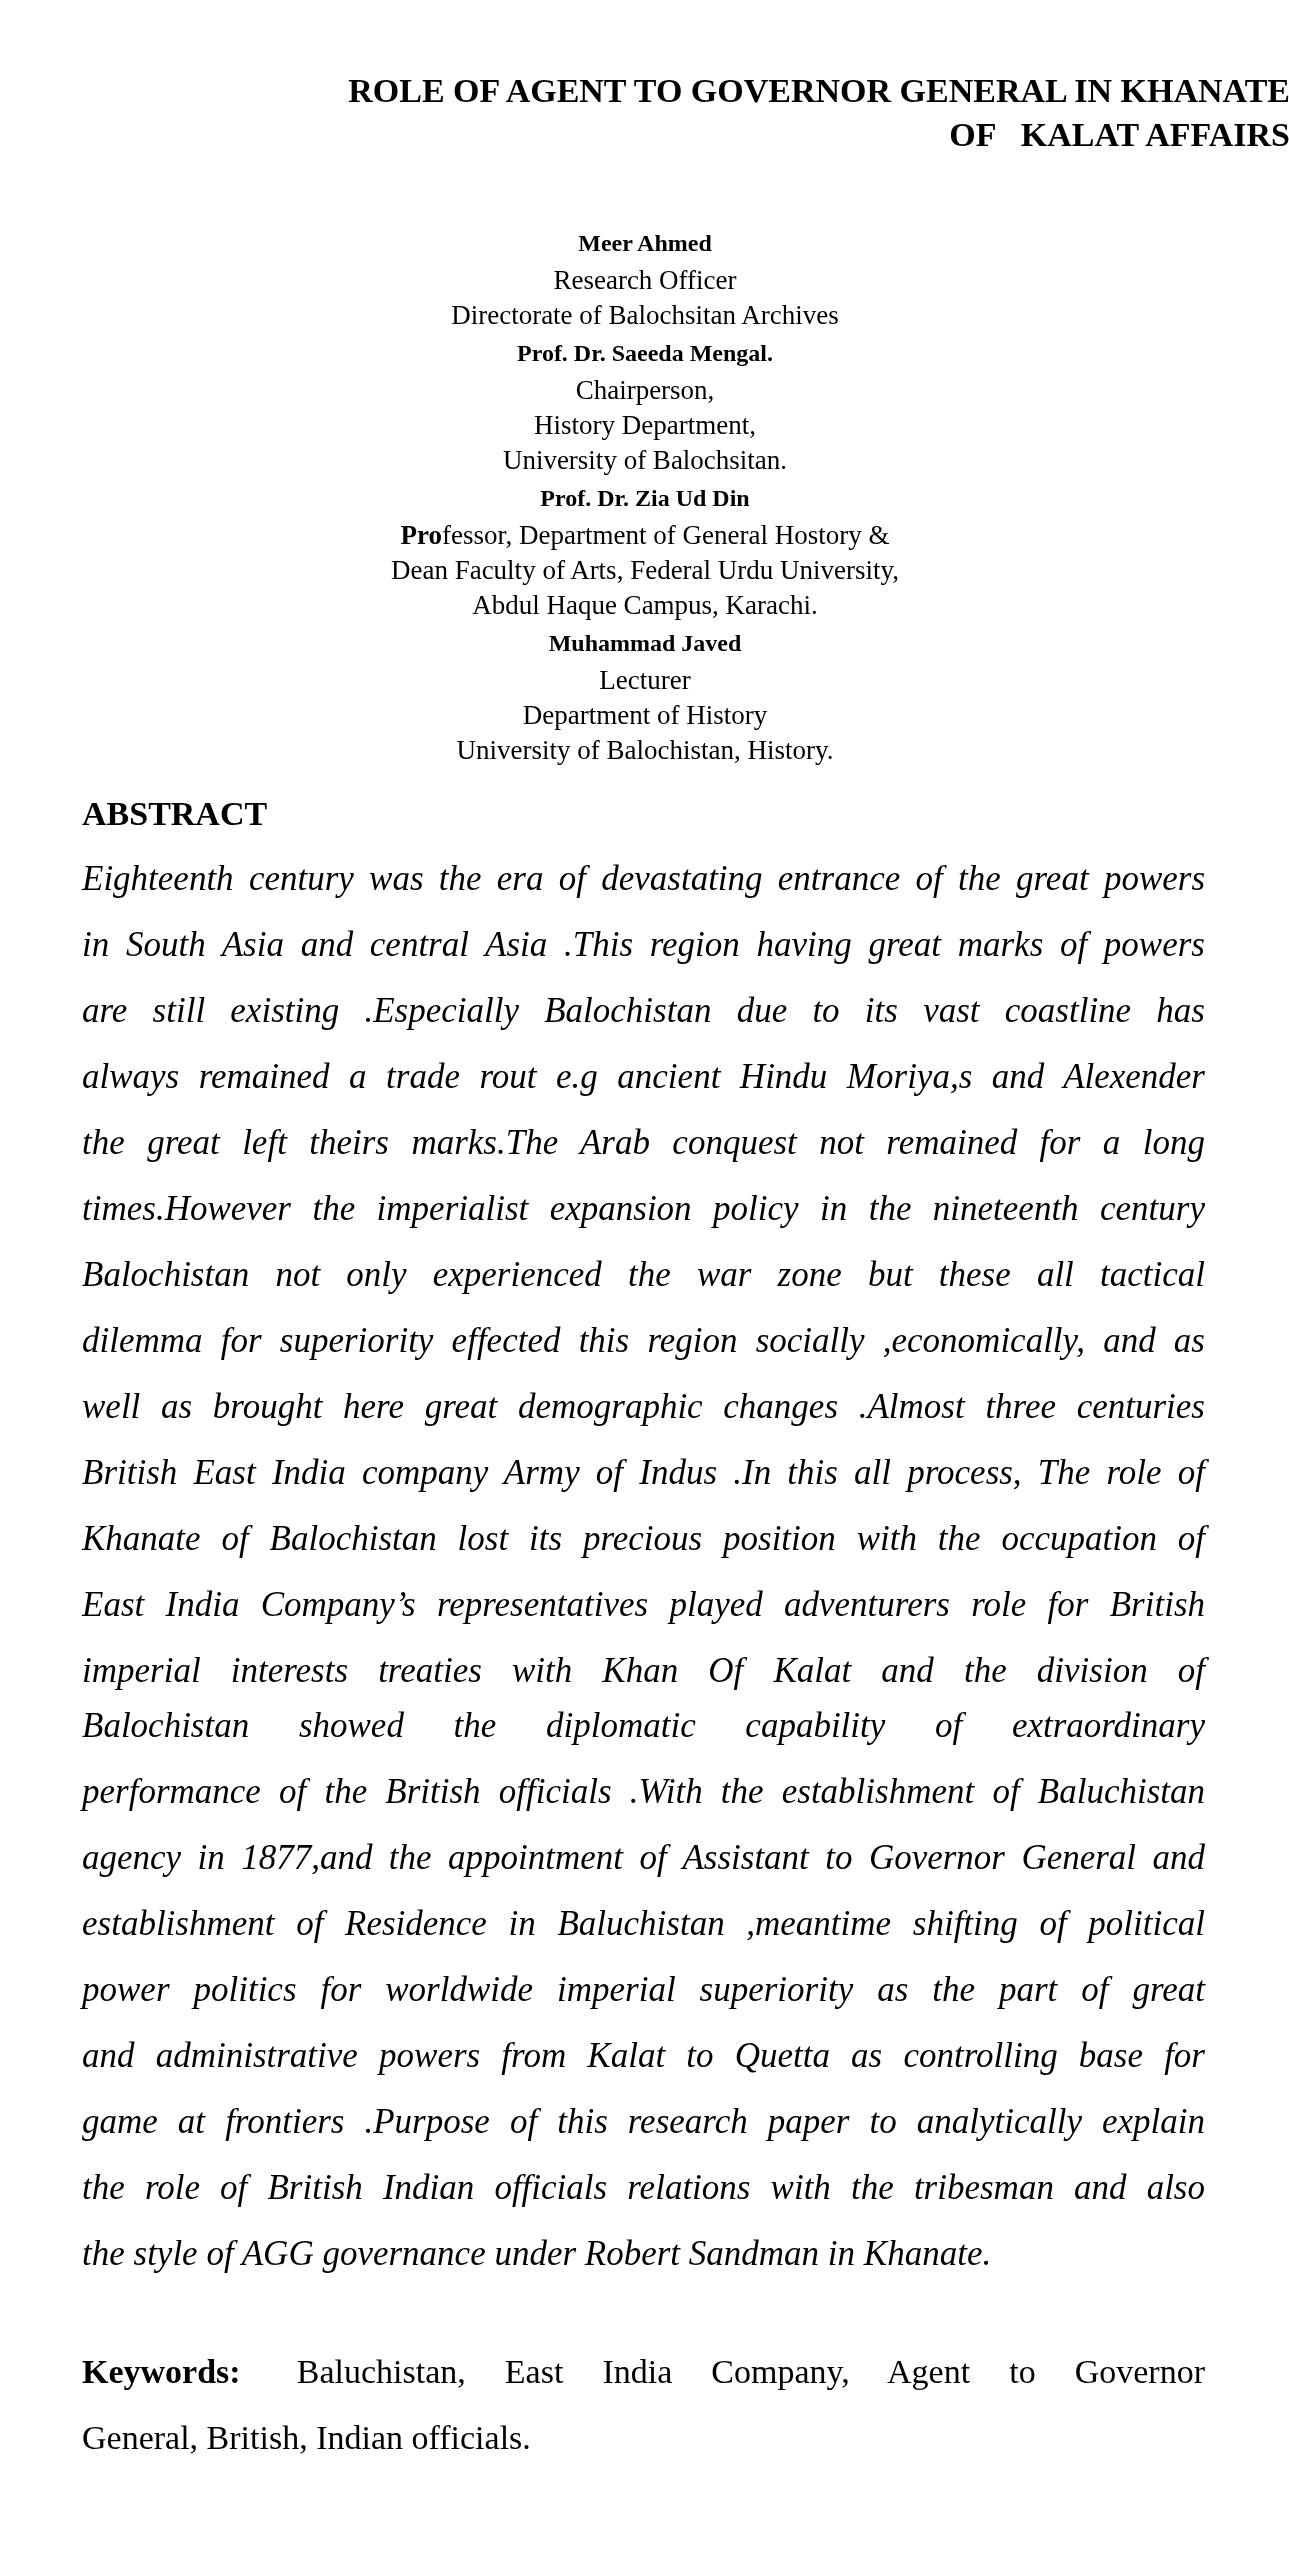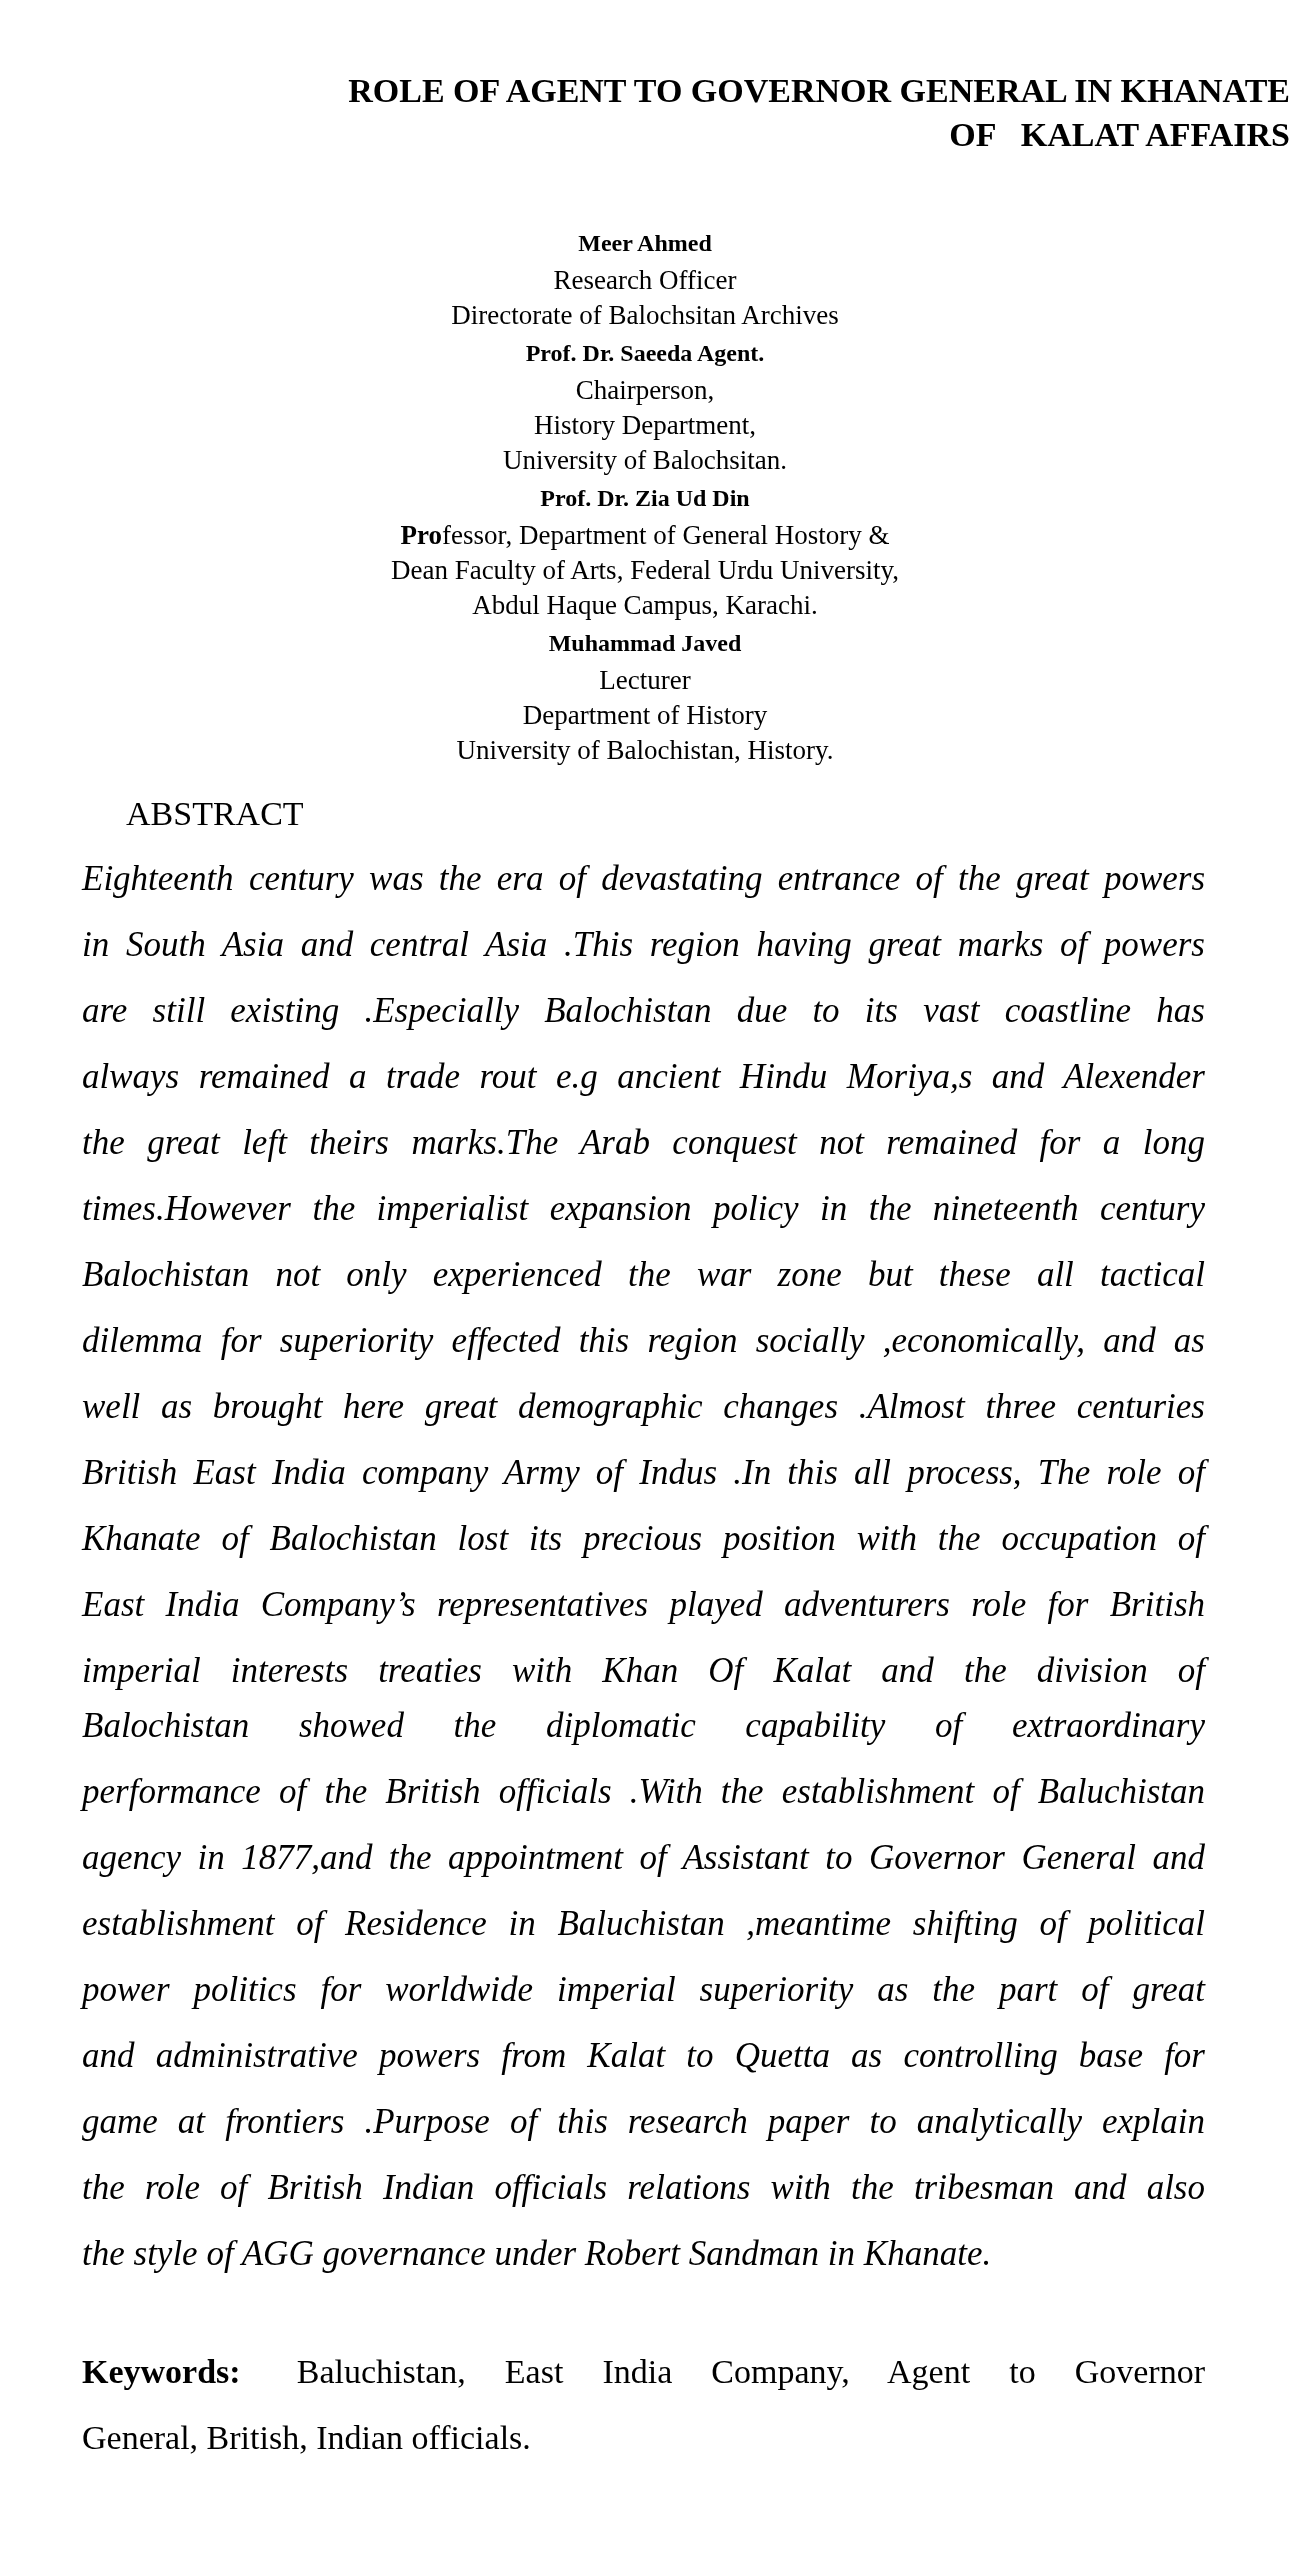--- a/index.html
+++ b/index.html
@@ -42,24 +42,23 @@
   .affil {
     display: block;
     font-size: 27px;
     line-height: 35px;
   }
   .affil b { font-weight: bold; }
   .abstract-heading {
     position: absolute;
     left: 82px;
     top: 793px;
-    font-weight: normal;
+    font-weight: bold;
     font-size: 34px;
     line-height: 41px;
-    margin-left: 44px;
   }
   .abstract-body {
     position: absolute;
     left: 82px;
     width: 1123px;
     top: 856px;
     font-style: italic;
     font-size: 35px;
   }
   .abstract-line {
@@ -99,21 +98,21 @@
     <span class="line">OF   KALAT AFFAIRS</span>
   </div>
 
   <div class="authors">
     <div>
       <span class="author-name">Meer Ahmed</span>
       <span class="affil">Research Officer</span>
       <span class="affil">Directorate of Balochsitan Archives</span>
     </div>
     <div>
-      <span class="author-name">Prof. Dr. Saeeda Agent.</span>
+      <span class="author-name">Prof. Dr. Saeeda Mengal.</span>
       <span class="affil">Chairperson,</span>
       <span class="affil">History Department,</span>
       <span class="affil">University of Balochsitan.</span>
     </div>
     <div>
       <span class="author-name">Prof. Dr. Zia Ud Din</span>
       <span class="affil"><b>Pro</b><span>fessor, Department of General Hostory &amp;</span></span>
       <span class="affil">Dean Faculty of Arts, Federal Urdu University,</span>
       <span class="affil">Abdul Haque Campus, Karachi.</span>
     </div>

